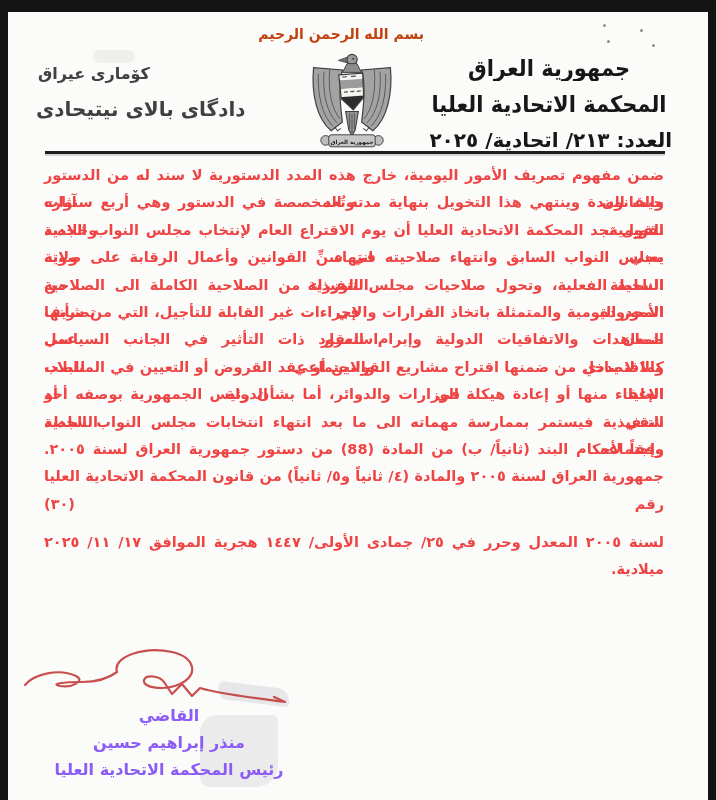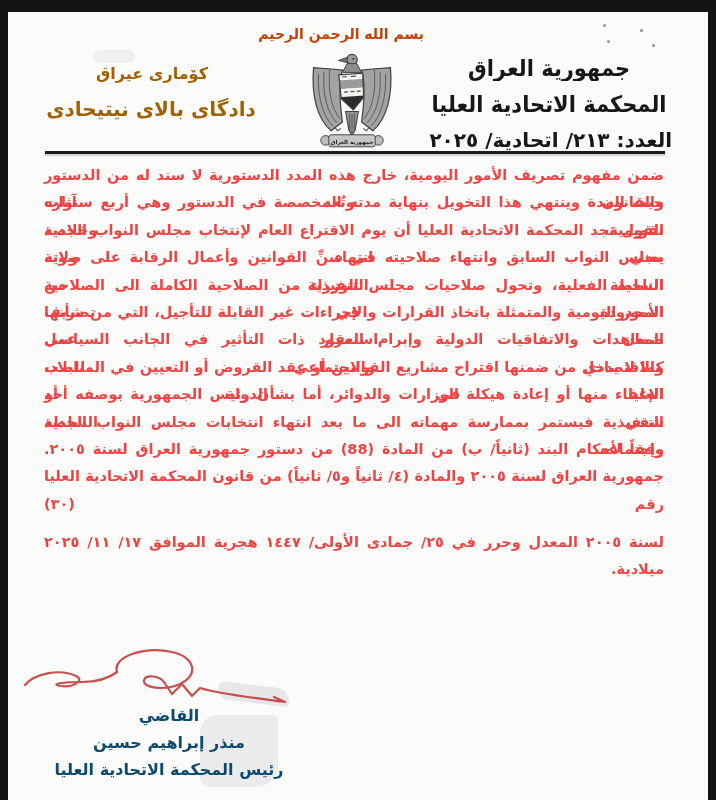--- a/index.html
+++ b/index.html
@@ -18,22 +18,22 @@
   }
   .emblem{position:absolute;left:294px;top:38px;width:100px;height:104px;}
   .hdr-right{
     position:absolute;right:34px;top:44px;width:250px;text-align:center;
     font-weight:bold;color:#171717;
   }
   .hdr-right .l1{font-size:21px;margin-bottom:12px;transform:scaleY(1.08);}
   .hdr-right .l2{font-size:21px;transform:scaleY(1.08);}
   .hdr-right .num{font-size:20px;margin-top:12px;text-align:right;padding-right:2px;}
   .hdr-left{
-    position:absolute;left:28px;top:52px;width:230px;text-align:center;
-    font-weight:bold;color:#a16207;
+    position:absolute;left:28px;top:52px;width:230px;text-align:left;
+    font-weight:bold;color:#404040;
   }
   .hdr-left .l1{font-size:16px;margin-bottom:14px;padding-left:2px;}
   .hdr-left .l2{font-size:20px;}
   .rule{
     position:absolute;left:37px;right:43px;top:139px;height:3px;
     background:#1d1d1d;box-shadow:0 2px 0 rgba(0,0,0,.15);
   }
   
   .body-text{
     position:absolute;top:150px;right:44px;width:620px;
@@ -41,21 +41,21 @@
   }
   .body-text .bline{
     height:27.4px;line-height:27.4px;white-space:normal;overflow:visible;
     text-align:justify;text-align-last:justify;text-justify:inter-word;
   }
   .body-text .bline.para-end{text-align-last:right;margin-top:38px;}
   
   .sig-svg{position:absolute;left:6px;top:626px;width:300px;height:80px;z-index:3;}
   .sig-block{
     position:absolute;left:30px;top:690px;width:262px;text-align:center;
-    font-weight:bold;color:#0c4a6e;z-index:2;
+    font-weight:bold;color:#8b5cf6;z-index:2;
   }
   .sig-block div{line-height:27px;font-size:16px;}
   
   .blotch{position:absolute;background:#e7e7ea;z-index:1;}
   .blotch.b1{left:210px;top:673px;width:72px;height:18px;border-radius:6px 14px 4px 10px;transform:rotate(7deg);}
   .blotch.b2{left:192px;top:703px;width:78px;height:72px;border-radius:18px 6px 22px 10px;opacity:.85;}
   .blotch.b3{left:85px;top:38px;width:42px;height:13px;border-radius:8px;background:#efefee;}
   .speck{position:absolute;width:3px;height:3px;border-radius:50%;background:#8e8e8e;z-index:1;}
 </style>
 </head>

